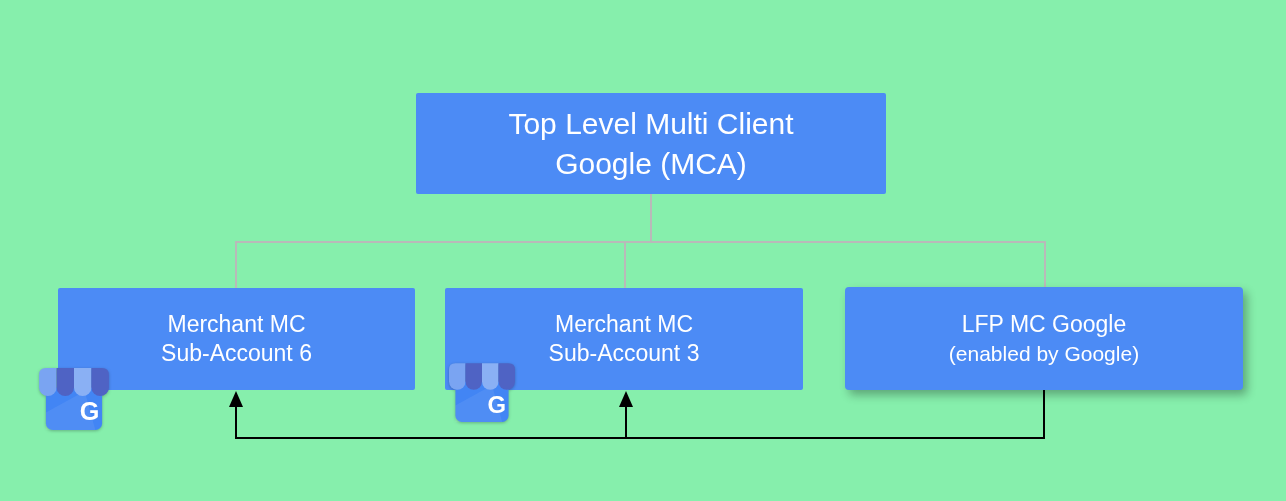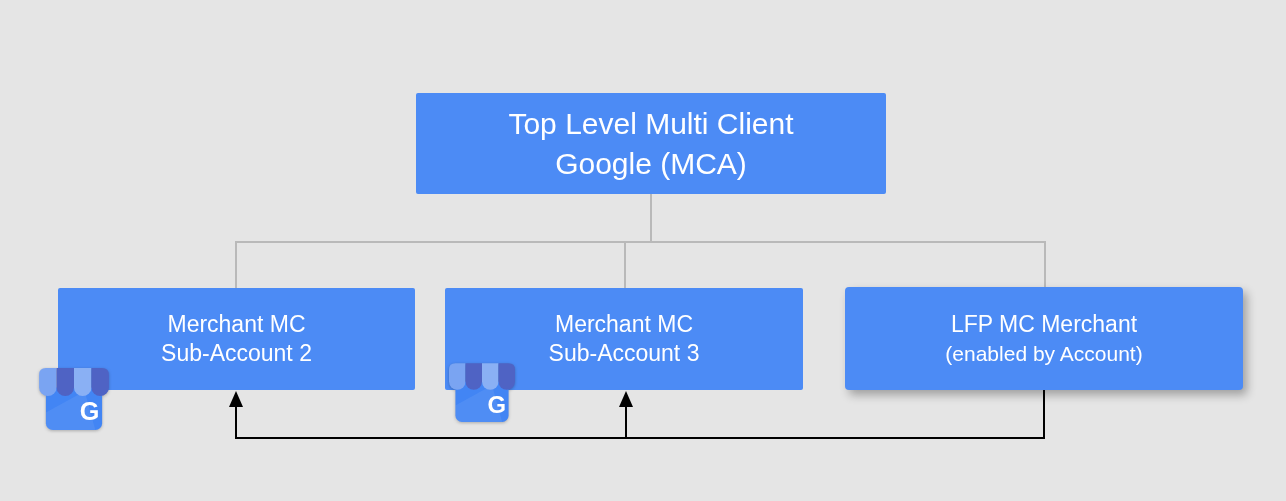--- a/index.html
+++ b/index.html
@@ -1,20 +1,20 @@
 <!DOCTYPE html>
 <html><head>
 <meta charset="utf-8">
 <style>
   html, body { margin: 0; padding: 0; background: #ffffff; }
   .canvas {
     position: relative;
     width: 1286px;
     height: 501px;
-    background: #e5e5e5;
+    background: #86efac;
     overflow: hidden;
     font-family: "Liberation Sans", sans-serif;
   }
   .overlay {
     position: absolute;
     left: 0; top: 0;
     width: 1286px; height: 501px;
     pointer-events: none;
   }
   .box {
@@ -67,31 +67,31 @@
     <polygon points="626,391 619,407 633,407" fill="#000000"></polygon>
   </svg>
 
   <div class="box box-root">
     <div class="line line1">Top Level Multi Client</div>
     <div class="line line2">Google (MCA)</div>
   </div>
 
   <div class="box box-child box-sub1">
     <div class="line line1">Merchant MC</div>
-    <div class="line line2">Sub-Account 2</div>
+    <div class="line line2">Sub-Account 6</div>
   </div>
 
   <div class="box box-child box-sub2">
     <div class="line line1">Merchant MC</div>
     <div class="line line2">Sub-Account 3</div>
   </div>
 
   <div class="box box-child box-lfp">
-    <div class="line line1">LFP MC Merchant</div>
-    <div class="line line2">(enabled by Account)</div>
+    <div class="line line1">LFP MC Google</div>
+    <div class="line line2">(enabled by Google)</div>
   </div>
 
   <svg class="gbp-icon gbp-icon-1" viewBox="0 0 72 66" aria-hidden="true">
     <rect x="7" y="20" width="58" height="44" rx="7" fill="#4285f4"></rect>
     <polygon points="7,64 7,46 47,24 58,64" fill="rgba(255,255,255,0.07)"></polygon>
     <path d="M0 20 V7 Q0 0 7 0 H18 V20 A9 9 0 0 1 0 20 Z" fill="#7aa4f2"></path>
     <path d="M18 0 H36 V20 A9 9 0 0 1 18 20 Z" fill="#4f63c4"></path>
     <path d="M36 0 H54 V20 A9 9 0 0 1 36 20 Z" fill="#8ab0f4"></path>
     <path d="M54 0 H65 Q72 0 72 7 V20 A9 9 0 0 1 54 20 Z" fill="#4f63c4"></path>
     <text x="52" y="54" text-anchor="middle" font-size="26" font-weight="bold" font-family="Liberation Sans, sans-serif" fill="#ffffff">G</text>

